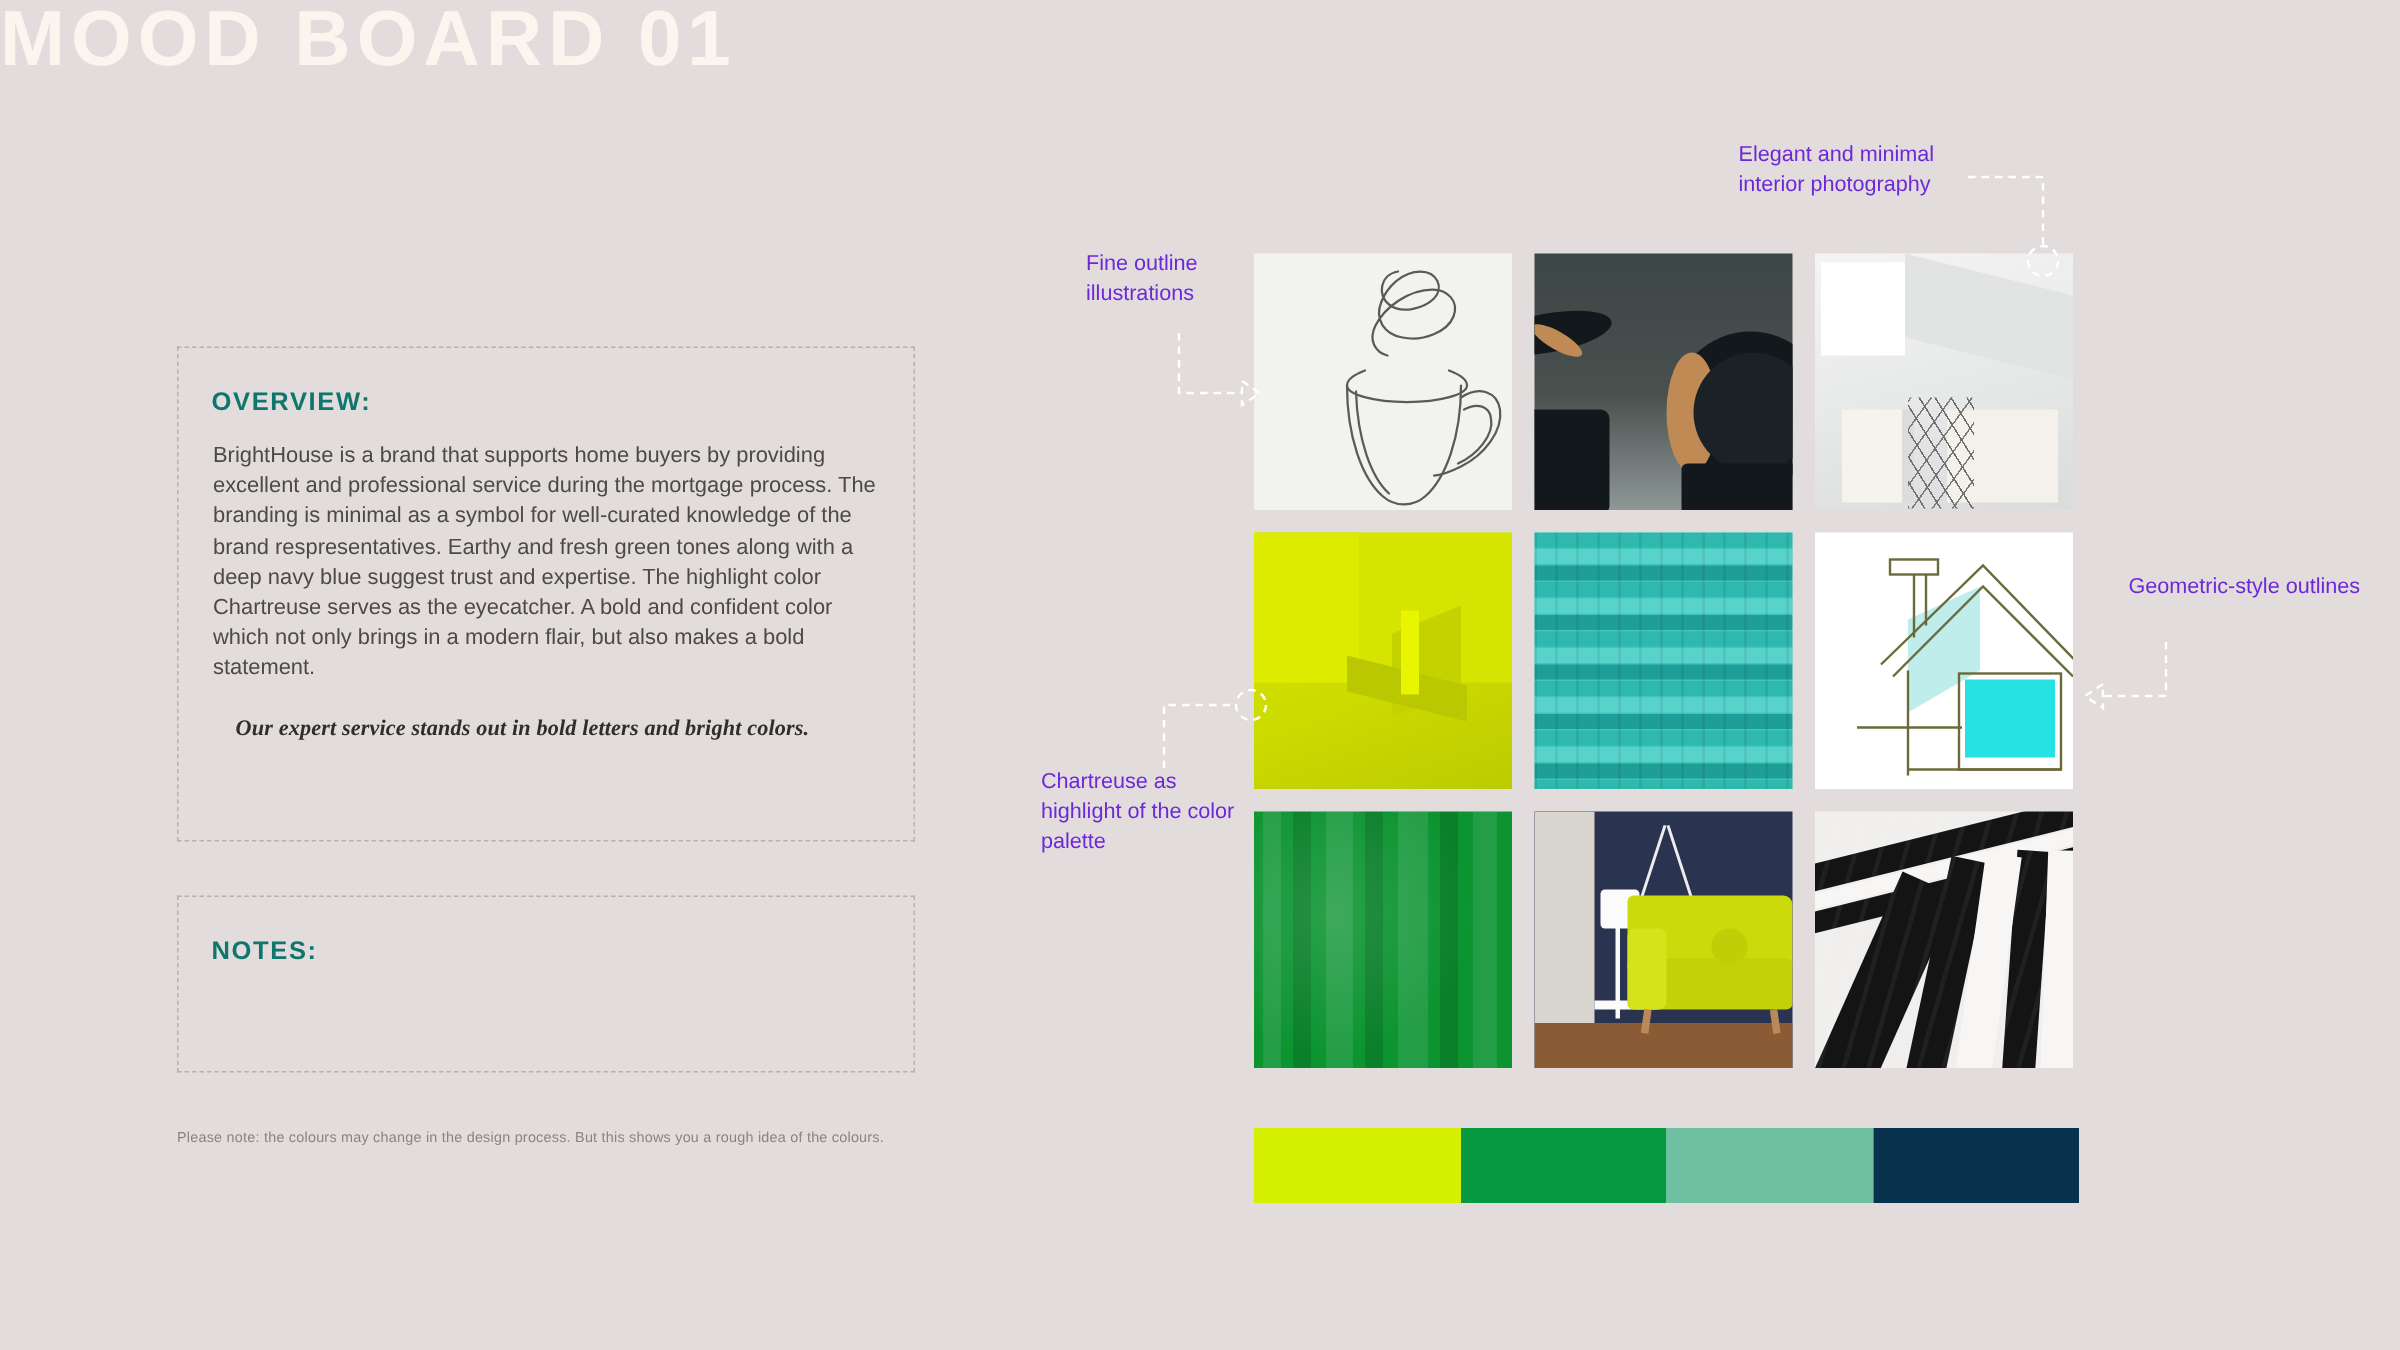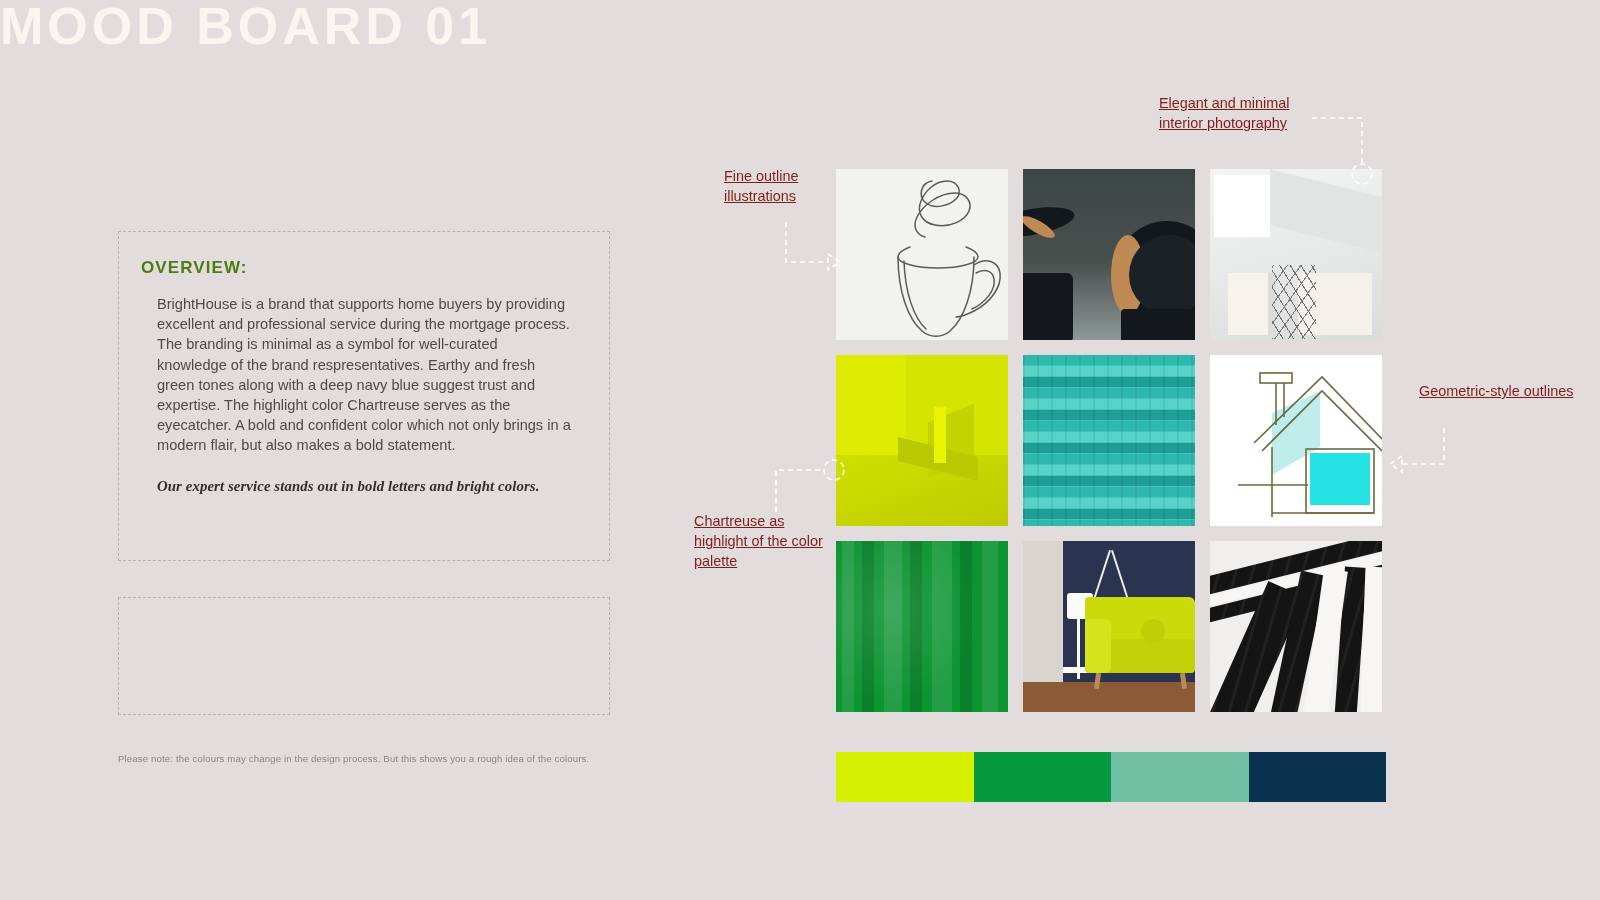--- a/index.html
+++ b/index.html
@@ -22,25 +22,25 @@
     position:absolute;left:118px;
     border:1px dashed #B9AFAE;
     box-sizing:border-box;
     padding:26px 22px 24px 22px;
   }
   #overview-panel{top:231px;width:492px;height:330px;}
   #notes-panel{top:597px;width:492px;height:118px;}
 
   .panel-heading{
     font-size:17px;font-weight:700;letter-spacing:1.1px;
-    color:#4d7c0f;margin:0 0 16px 0;
+    color:#0f766e;margin:0 0 16px 0;
     font-family:"Liberation Sans",sans-serif;
   }
   .panel-body{
-    font-size:14.6px;line-height:20.2px;color:#4C4A48;margin:16px;
+    font-size:14.6px;line-height:20.2px;color:#4C4A48;margin:1px;
   }
   .tagline{
     margin:22px 0 0 16px;
     font-family:"Liberation Serif",serif;
     font-weight:700;font-style:italic;
     font-size:14.8px;color:#2F2E2C;letter-spacing:.1px;
   }
 
   .fineprint{
     position:absolute;left:118px;top:753px;width:560px;
@@ -114,21 +114,21 @@
   .stripe.w{background:#F7F6F5;}
 
   
   .palette{
     position:absolute;left:836px;top:752px;
     width:550px;height:50px;display:flex;
   }
   .swatch{flex:1 1 0;height:100%;}
 
   
-  .anno{position:absolute;font-size:14.4px;line-height:20px;color:#7f1d1d;text-decoration:underline;}
+  .anno{position:absolute;font-size:14.4px;line-height:20px;color:#6d28d9;}
   #anno-interior{left:1159px;top:93px;width:150px;}
   #anno-illustration{left:724px;top:166px;width:120px;text-align:left;}
   #anno-geometric{left:1419px;top:381px;width:160px;}
   #anno-chartreuse{left:694px;top:511px;width:140px;}
 
   .connector{position:absolute;pointer-events:none;}
   .connector svg{display:block;overflow:visible;}
 </style>
 </head>
 <body style="background: rgb(226, 221, 220);">
@@ -137,20 +137,21 @@
 
   <h1 class="board-title">MOOD BOARD 01</h1>
 
   <div class="panel" id="overview-panel">
     <h2 class="panel-heading">OVERVIEW:</h2>
     <p class="panel-body">BrightHouse is a brand that supports home buyers by providing excellent and professional service during the mortgage process. The branding is minimal as a symbol for well-curated knowledge of the brand respresentatives. Earthy and fresh green tones along with a deep navy blue suggest trust and expertise. The highlight color Chartreuse serves as the eyecatcher. A bold and confident color which not only brings in a modern flair, but also makes a bold statement.</p>
     <p class="tagline">Our expert service stands out in bold letters and bright colors.</p>
   </div>
 
   <div class="panel" id="notes-panel">
+    <h2 class="panel-heading">NOTES:</h2>
   </div>
 
   <div class="fineprint">Please note: the colours may change in the design process. But this shows you a rough idea of the colours.</div>
 
   <div class="grid">
 
     <div class="cell cup">
       <svg viewBox="0 0 172 171">
         <g fill="none" stroke="#5A5A58" stroke-width="1.5" stroke-linecap="round">
           <path d="M96 12 c-12 2 -14 16 -6 22 c9 7 24 2 30 -4 c7 -7 2 -18 -9 -18 c-12 0 -22 10 -26 20 c-5 12 2 22 14 24 c14 3 30 -4 34 -14 c4 -10 -4 -18 -14 -18 c-16 0 -32 12 -38 24 c-5 10 0 18 8 20"></path>

